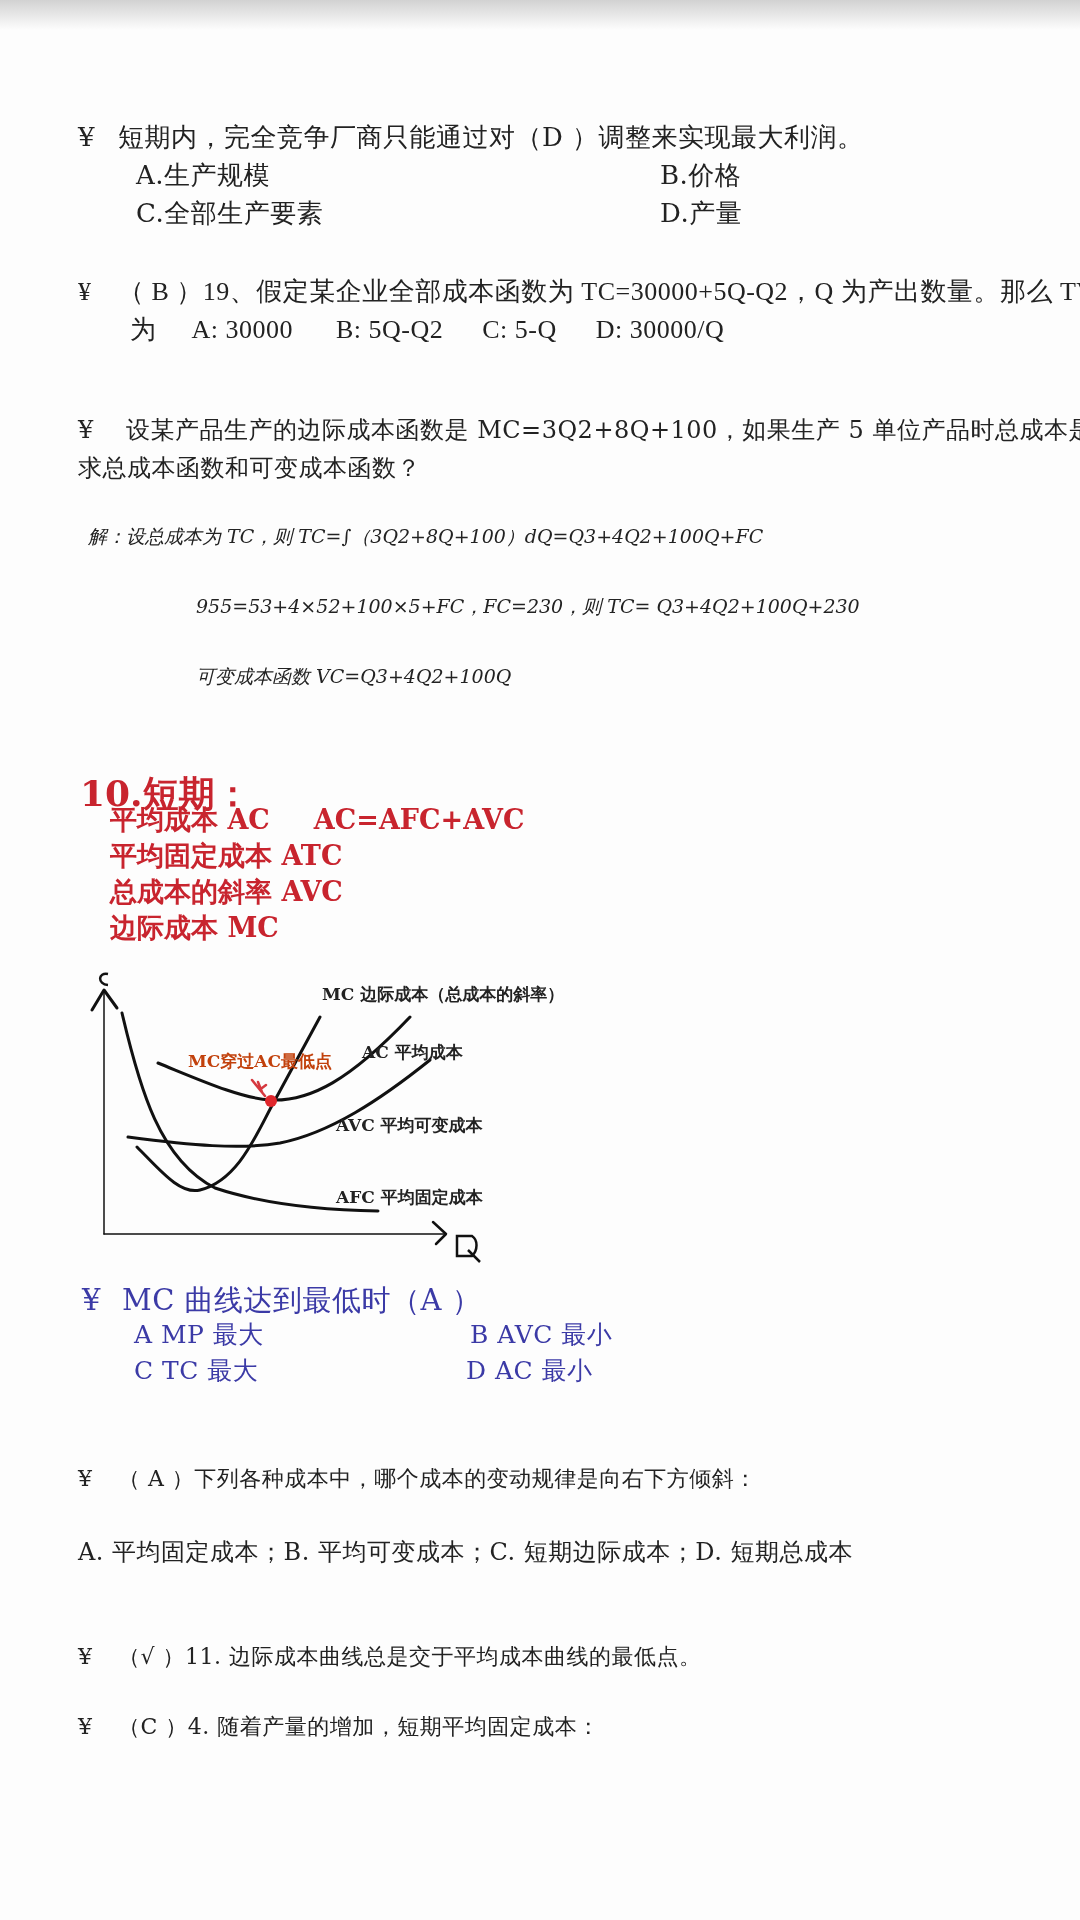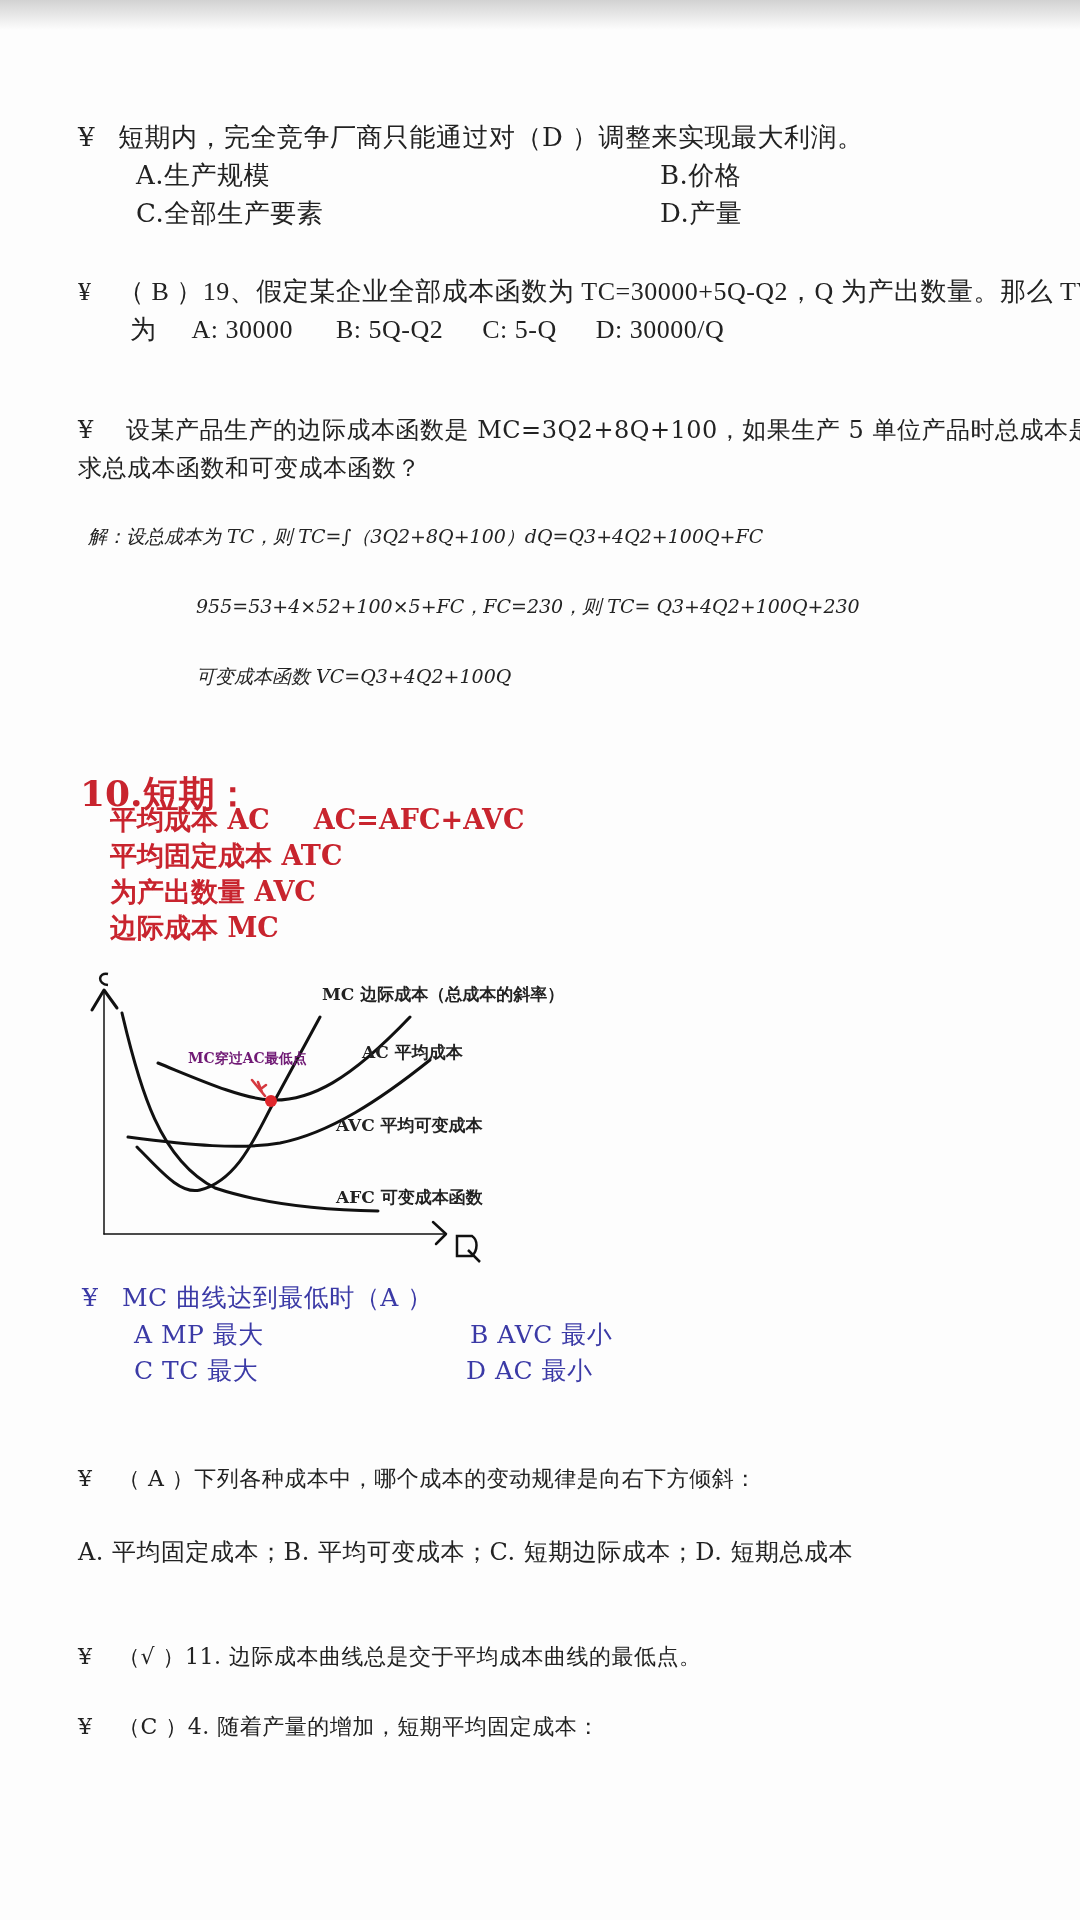--- a/index.html
+++ b/index.html
@@ -16,21 +16,21 @@
   }
   .abs { position: absolute; white-space: nowrap; }
   .q { font-size: 26px; letter-spacing: 0.5px; }
   .yen { display: inline-block; width: 40px; }
   .red { color: #c8242e; font-weight: bold; }
   .red-title { font-size: 36px; }
   .red-line { font-size: 27px; }
   .blue { color: #3b3aa6; }
   .small { font-size: 19px; font-style: italic; }
   .chart-label { font-size: 17px; color: #222; font-weight: bold; }
-  .chart-note { font-size: 14px; color: #701a75; font-weight: bold; text-align: right; }
+  .chart-note { font-size: 17px; color: #c2410c; font-weight: bold; text-align: right; }
   svg { position: absolute; left: 0; top: 0; }
 </style>
 </head>
 <body>
 
 <div class="topshade"></div>
 
 <div class="abs q" style="left:78px; top:120px;">
   <span class="yen">¥</span><span>短期内，完全竞争厂商只能通过对（D ）调整来实现最大利润。</span>
 </div>
@@ -57,21 +57,21 @@
 
 <div class="abs small" style="left:88px; top:524px;">解：设总成本为 TC，则 TC=∫（3Q2+8Q+100）dQ=Q3+4Q2+100Q+FC</div>
 <div class="abs small" style="left:196px; top:594px;">955=53+4×52+100×5+FC，FC=230，则 TC= Q3+4Q2+100Q+230</div>
 <div class="abs small" style="left:196px; top:664px;">可变成本函数 VC=Q3+4Q2+100Q</div>
 
 <div class="abs red red-title" style="left:80px; top:770px;">10.短期：</div>
 <div class="abs red red-line" style="left:110px; top:802px;">
   <span>平均成本  AC</span><span style="margin-left:44px">AC=AFC+AVC</span>
 </div>
 <div class="abs red red-line" style="left:110px; top:838px;">平均固定成本 ATC</div>
-<div class="abs red red-line" style="left:110px; top:874px;">为产出数量 AVC</div>
+<div class="abs red red-line" style="left:110px; top:874px;">总成本的斜率 AVC</div>
 <div class="abs red red-line" style="left:110px; top:910px;">边际成本 MC</div>
 
 <svg width="1080" height="1920">
   <g fill="none" stroke="#111" stroke-linecap="round" stroke-linejoin="round">
 
     <path d="M104 1234 L104 992" stroke-width="1.5"></path>
     <path d="M92 1010 L104 990 L117 1008" stroke-width="3"></path>
     <path d="M104 1234 L444 1234" stroke-width="1.5"></path>
     <path d="M433 1222 L446 1234 L436 1244" stroke-width="2.5"></path>
 
@@ -88,24 +88,24 @@
   <circle cx="271" cy="1101" r="6" fill="#e0262c"></circle>
 
   <path d="M108 974 C 98 972, 97 984, 108 985" fill="none" stroke="#111" stroke-width="2.5"></path>
 
   <path d="M457 1236 L457 1256 L472 1256 C 478 1250, 478 1240, 472 1236 Z M468 1250 L480 1262" fill="none" stroke="#111" stroke-width="2.5"></path>
 </svg>
 
 <div class="abs chart-label" style="left:322px; top:983px; font-family:'DejaVu Serif', serif;">MC  边际成本（总成本的斜率）</div>
 <div class="abs chart-label" style="left:362px; top:1041px;">AC  平均成本</div>
 <div class="abs chart-label" style="left:336px; top:1114px;">AVC  平均可变成本</div>
-<div class="abs chart-label" style="left:336px; top:1186px;">AFC  可变成本函数</div>
+<div class="abs chart-label" style="left:336px; top:1186px;">AFC  平均固定成本</div>
 <div class="abs chart-note" style="left:188px; top:1050px;">MC穿过AC最低点</div>
 
-<div class="abs q blue" style="left:82px; top:1281px; font-size:25px;">
+<div class="abs q blue" style="left:82px; top:1281px; font-size:29px;">
   <span class="yen">¥</span><span>MC 曲线达到最低时（A ）</span>
 </div>
 <div class="abs q blue" style="left:134px; top:1318px; font-size:25px;">A   MP 最大</div>
 <div class="abs q blue" style="left:470px; top:1318px; font-size:25px;">B   AVC 最小</div>
 <div class="abs q blue" style="left:134px; top:1354px; font-size:25px;">C   TC 最大</div>
 <div class="abs q blue" style="left:466px; top:1354px; font-size:25px;">D  AC 最小</div>
 
 <div class="abs q" style="left:78px; top:1464px; font-size:22px;">
   <span class="yen">¥</span><span>（  A  ）下列各种成本中，哪个成本的变动规律是向右下方倾斜：</span>
 </div>

